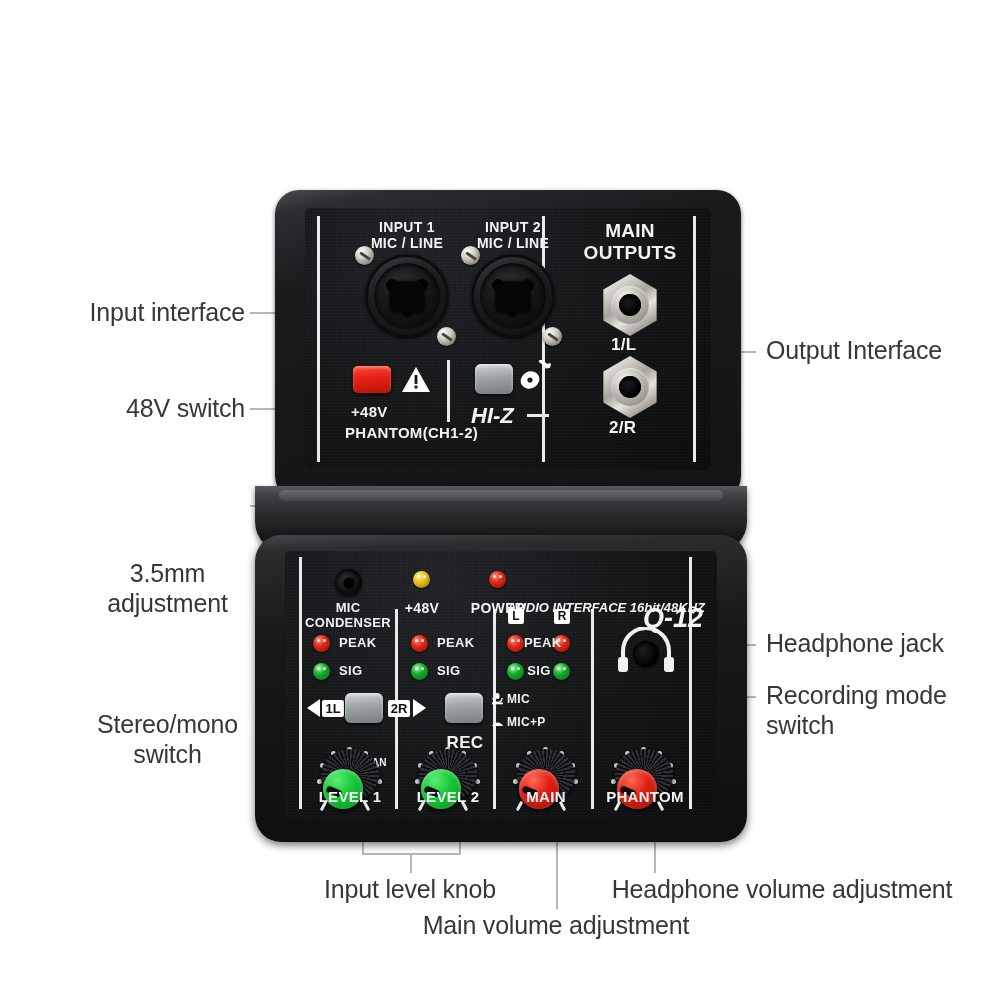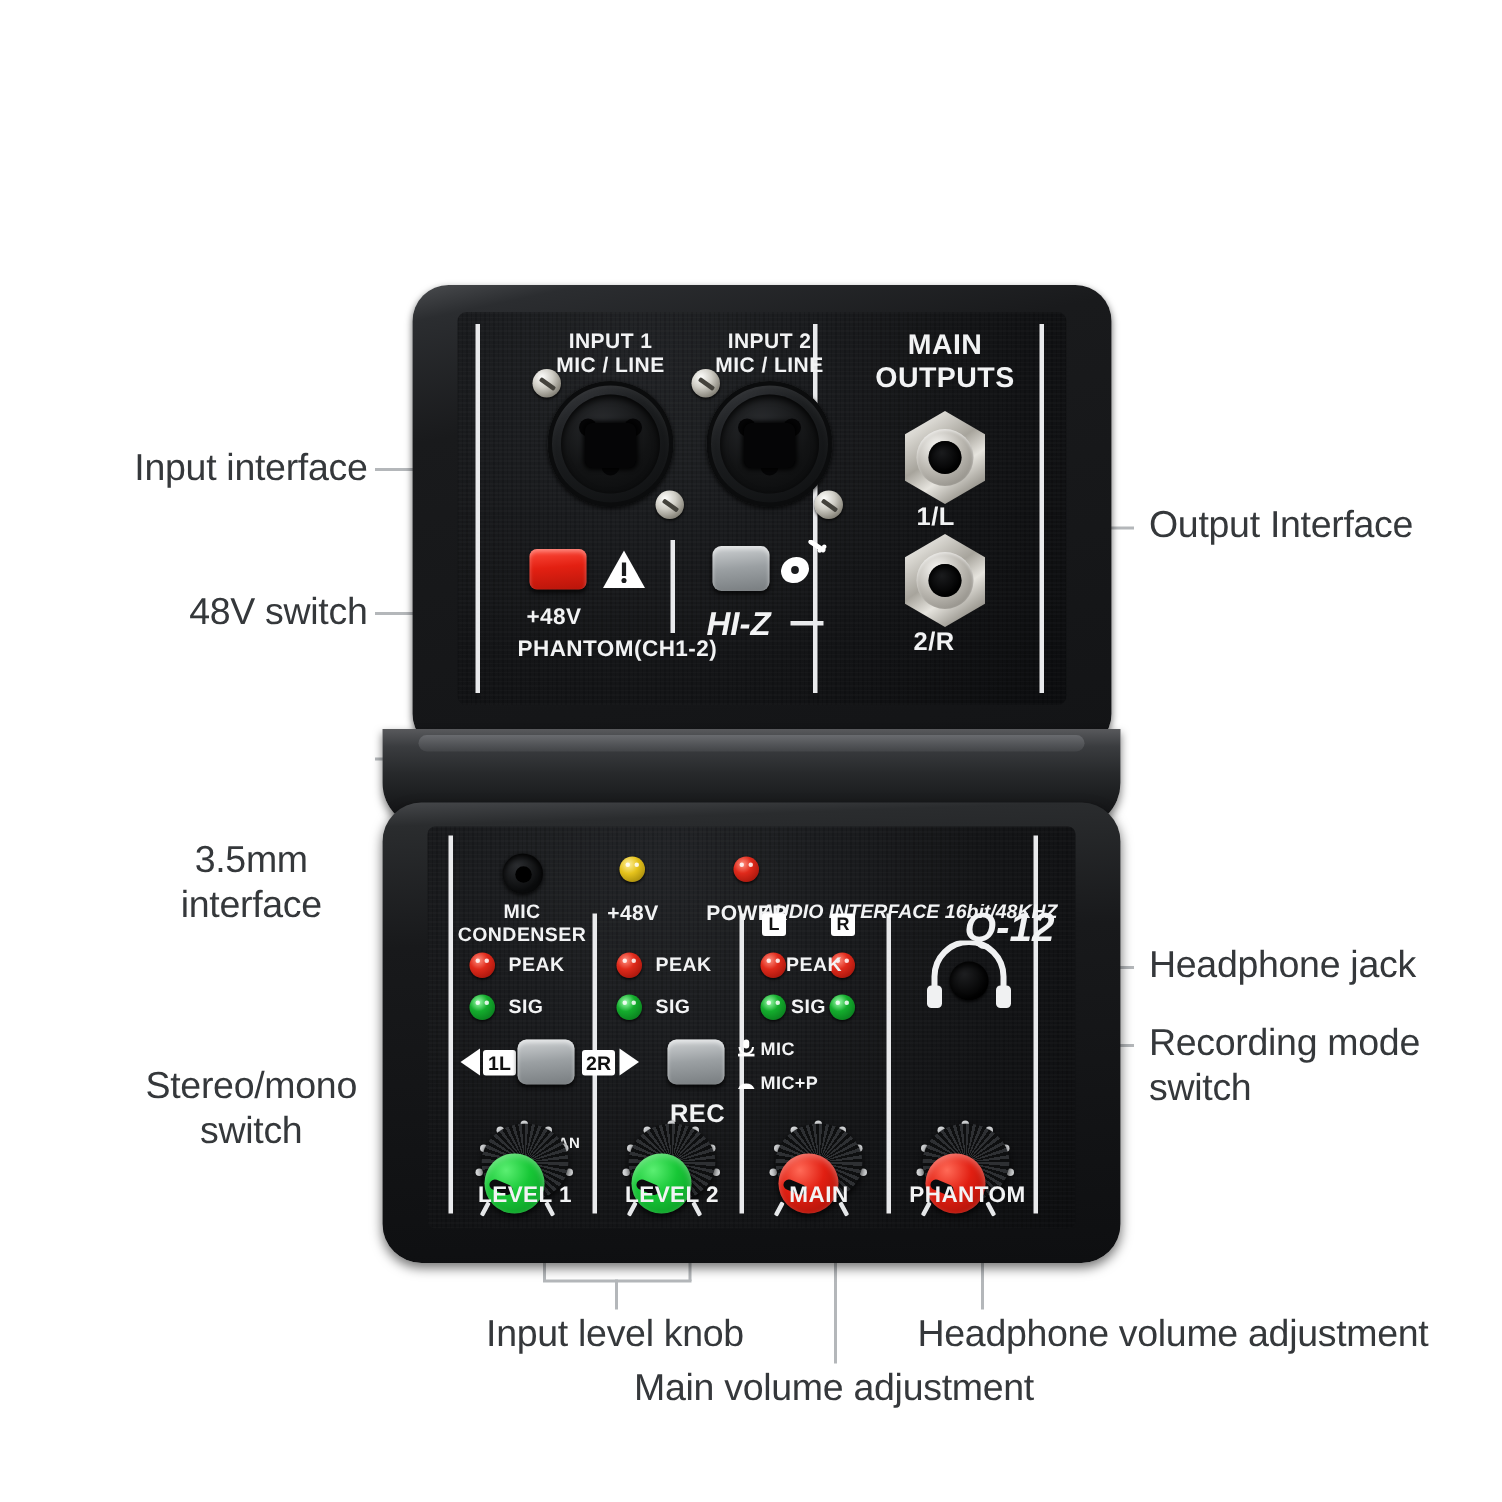--- a/index.html
+++ b/index.html
@@ -191,21 +191,21 @@
   <div class="ldr h" style="left:362px; top:853px; width:99px;"></div>
   <div class="ldr v" style="left:410px; top:853px; height:20px;"></div>
 
   <div class="ldr v" style="left:556px; top:822px; height:87px;"></div>
 
   <div class="ldr v" style="left:654px; top:822px; height:51px;"></div>
 
   <div class="anno l" style="left:40px; top:298px; width:205px;">Input interface</div>
   <div class="anno l" style="left:40px; top:394px; width:205px;">48V switch</div>
   <div class="anno c" style="left:85px; top:559px; width:165px;">3.5mm
-interface</div>
+adjustment</div>
   <div class="anno c" style="left:85px; top:710px; width:165px;">Stereo/mono
 switch</div>
   <div class="anno r" style="left:766px; top:629px; width:235px;">Headphone jack</div>
   <div class="anno r" style="left:766px; top:336px; width:235px;">Output Interface</div>
   <div class="anno r" style="left:766px; top:681px; width:225px;">Recording mode
 switch</div>
   <div class="anno c" style="left:406px; top:911px; width:300px;">Main volume adjustment</div>
   <div class="anno c" style="left:305px; top:875px; width:210px;">Input level knob</div>
   <div class="anno c" style="left:592px; top:875px; width:380px;">Headphone volume adjustment</div>
 

